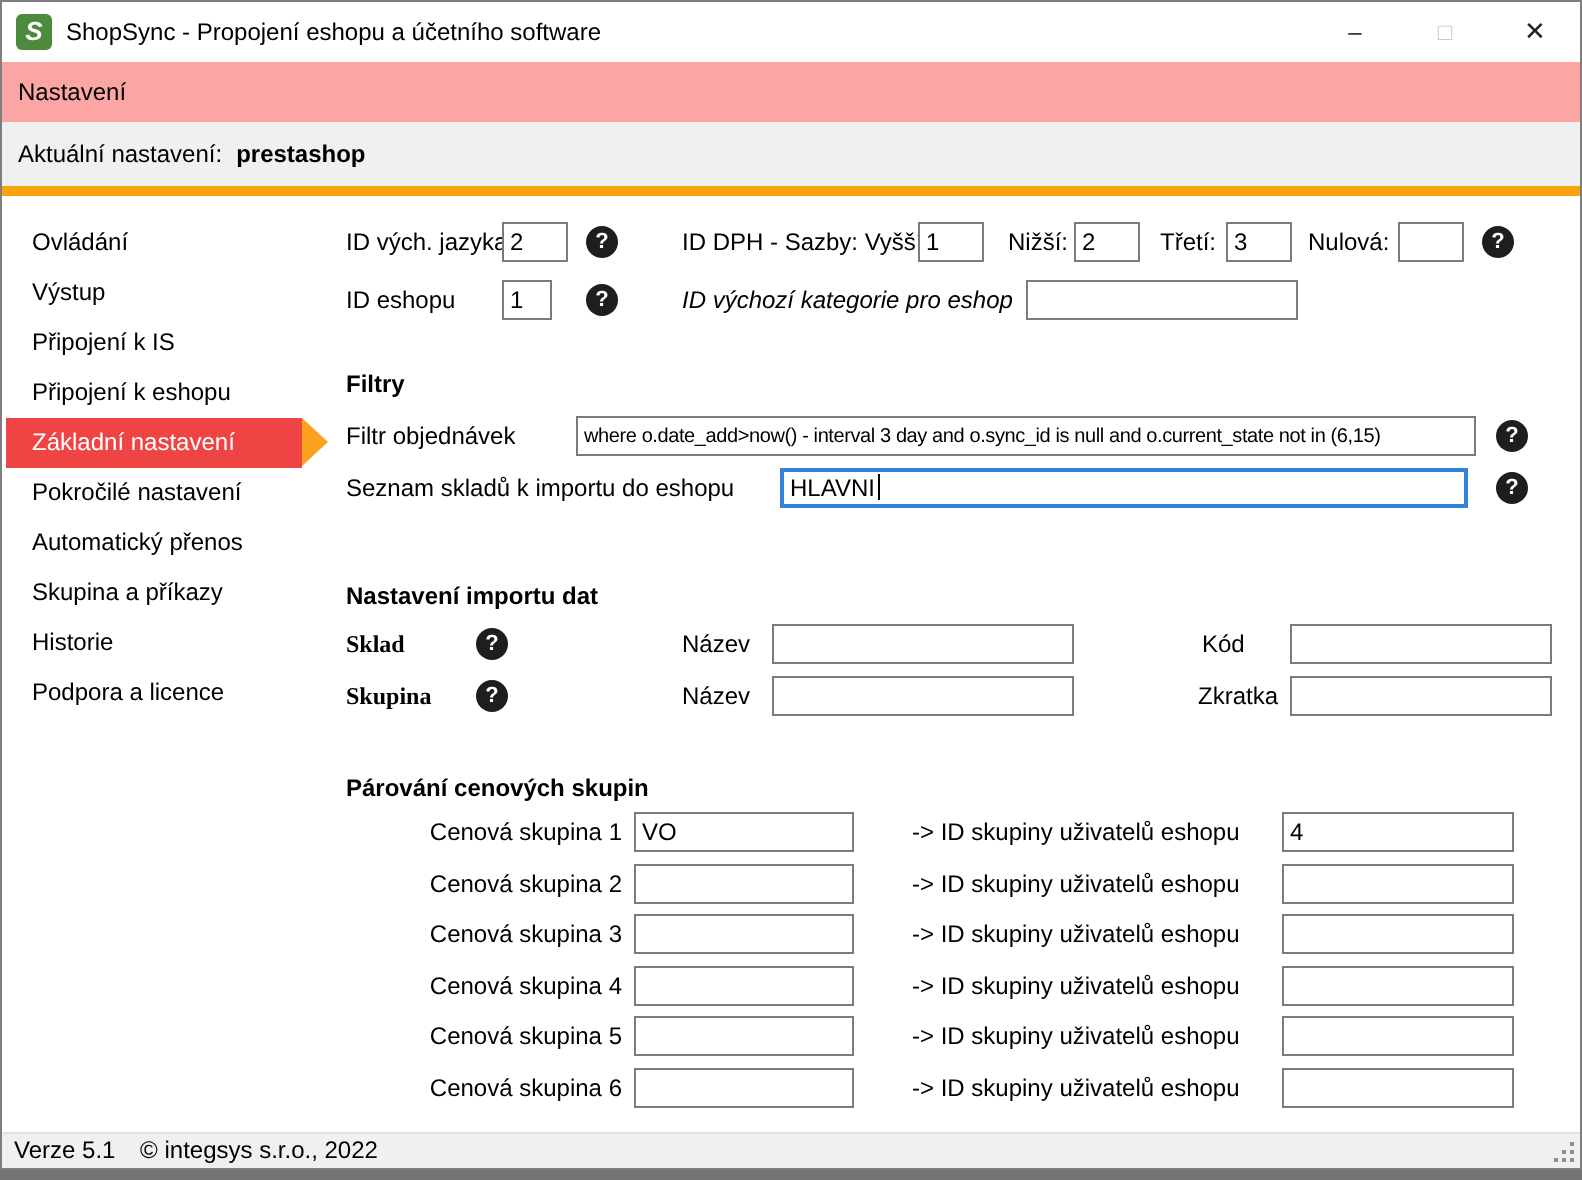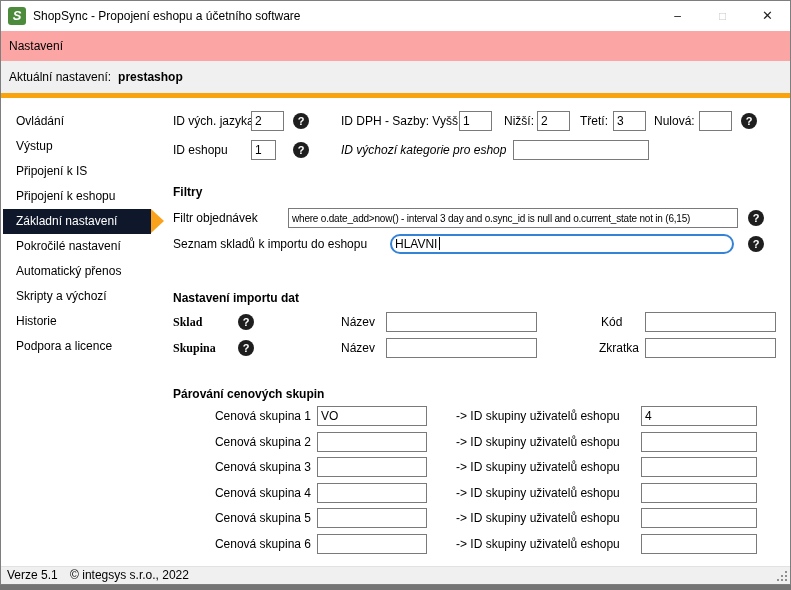--- a/index.html
+++ b/index.html
@@ -43,21 +43,21 @@
   }
   .tbtn.default { font-weight:bold; }
   
   .current { position:absolute; top:60px; left:0; right:0; height:32px; background:#f0f0f0; font-size:12px; line-height:32px; }
   .current-label { margin-left:8px; }
   .current-value { font-weight:bold; margin-left:7px; }
   .accent-line { position:absolute; top:92px; left:0; right:0; height:5px; background:#F9A40C; }
   
   .sidebar { position:absolute; left:2px; top:108px; width:148px; }
   .nav-item { position:relative; height:25px; line-height:25px; padding-left:13px; font-size:12px; color:#000; white-space:nowrap; cursor:default; }
-  .nav-item.selected { background:#0f172a; color:#fff; }
+  .nav-item.selected { background:#ef4444; color:#fff; }
   .nav-item.selected::after {
     content:""; position:absolute; right:-13px; top:0;
     border-top:12.5px solid transparent; border-bottom:12.5px solid transparent;
     border-left:13px solid #FAA21B;
   }
   
   .lab { position:absolute; font-size:12px; height:20px; line-height:20px; white-space:nowrap; color:#000; }
   .heading { position:absolute; font-size:12px; font-weight:bold; height:20px; line-height:20px; white-space:nowrap; }
   .bold { font-weight:bold;font-family:Liberation Serif, serif; }
   .inp {
@@ -118,21 +118,21 @@
   <div class="accent-line"></div>
 
   <div class="sidebar">
     <div class="nav-item">Ovládání</div>
     <div class="nav-item">Výstup</div>
     <div class="nav-item">Připojení k IS</div>
     <div class="nav-item">Připojení k eshopu</div>
     <div class="nav-item selected">Základní nastavení</div>
     <div class="nav-item">Pokročilé nastavení</div>
     <div class="nav-item">Automatický přenos</div>
-    <div class="nav-item">Skripty a výchozí</div>
+    <div class="nav-item">Skupina a příkazy</div>
     <div class="nav-item">Historie</div>
     <div class="nav-item">Podpora a licence</div>
   </div>
 
   <span class="lab" style="left:172px;top:110px;">ID vých. jazyka</span>
   <input class="inp" style="left: 250px; top: 110px; width: 33px;" value="2">
   <span class="help" style="left:292px;top:112px;">?</span>
   <span class="lab" style="left:340px;top:110px;">ID DPH - Sazby: Vyšší:</span>
   <input class="inp" style="left: 458px; top: 110px; width: 33px;" value="1">
   <span class="lab" style="left:503px;top:110px;">Nižší:</span>
@@ -148,21 +148,21 @@
   <span class="help" style="left:292px;top:141px;">?</span>
   <span class="lab" style="left:340px;top:139px;font-style:italic;">ID výchozí kategorie pro eshop</span>
   <input class="inp" style="left: 512px; top: 139px; width: 136px;" value="">
 
   <span class="heading" style="left:172px;top:181px;">Filtry</span>
   <span class="lab" style="left:172px;top:207px;">Filtr objednávek</span>
   <input class="inp small" style="left: 287px; top: 207px; width: 450px;" value="where o.date_add&gt;now() - interval 3 day and o.sync_id is null and o.current_state not in (6,15)">
   <span class="help" style="left:747px;top:209px;">?</span>
 
   <span class="lab" style="left:172px;top:233px;">Seznam skladů k importu do eshopu</span>
-  <input class="inp focused" style="left: 389px; top: 233px; width: 344px; border-radius: 10px;" value="HLAVNI">
+  <input class="inp focused" style="left: 389px; top: 233px; width: 344px;" value="HLAVNI">
   <span class="caret" style="left:438px;top:236px;"></span>
   <span class="help" style="left:747px;top:235px;">?</span>
 
   <span class="heading" style="left:172px;top:287px;">Nastavení importu dat</span>
 
   <span class="lab bold" style="left:172px;top:311px;">Sklad</span>
   <span class="help" style="left:237px;top:313px;">?</span>
   <span class="lab" style="left:340px;top:311px;">Název</span>
   <input class="inp" style="left: 385px; top: 311px; width: 151px;" value="">
   <span class="lab" style="left:600px;top:311px;">Kód</span>

